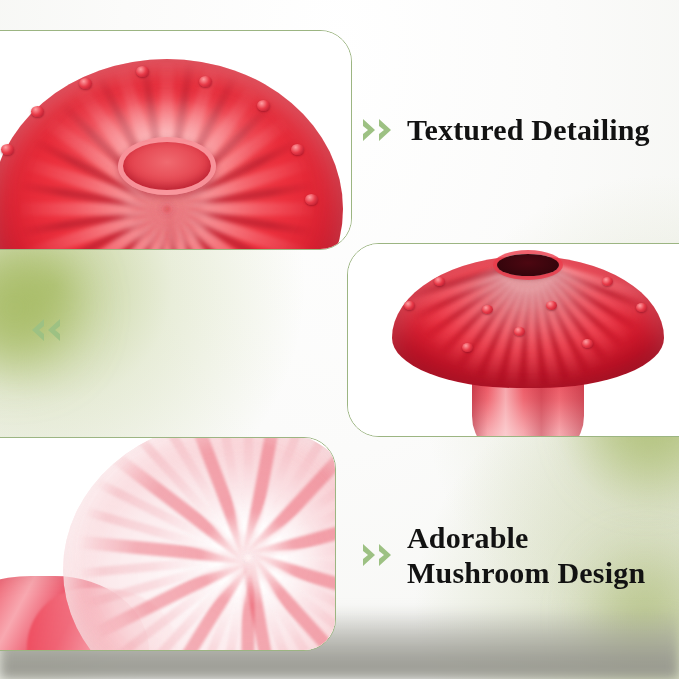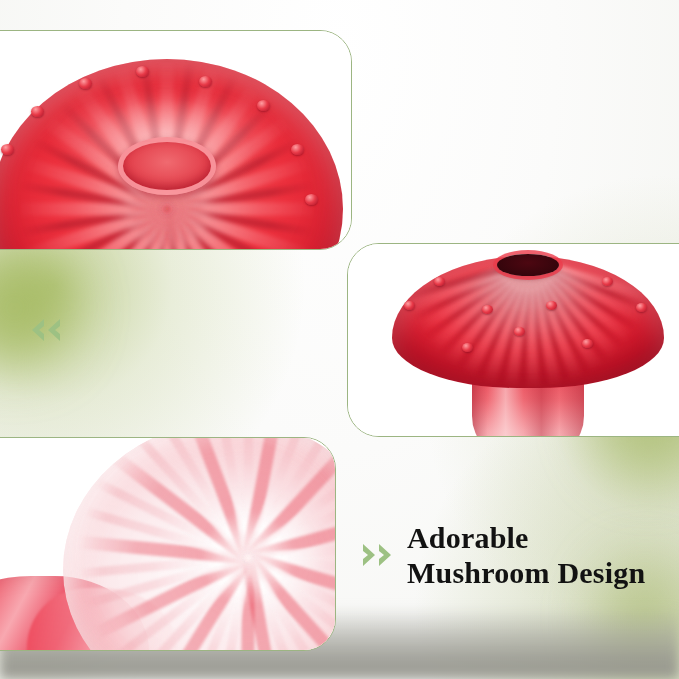--- a/index.html
+++ b/index.html
@@ -340,20 +340,31 @@
             <div class="brib" style="transform: translate(-50%, 0px) rotate(307.4deg);"></div>
             <div class="brib red" style="transform: translate(-50%, 0px) rotate(318deg);"></div>
             <div class="brib" style="transform: translate(-50%, 0px) rotate(328.6deg);"></div>
             <div class="brib" style="transform: translate(-50%, 0px) rotate(339.2deg);"></div>
             <div class="brib red" style="transform: translate(-50%, 0px) rotate(349.8deg);"></div>
           </div>
       </div>
     </div>
   </div>
 
+  <div class="caption" id="caption-textured">
+    <span class="chev">
+      <svg width="15" height="24" viewBox="0 0 15 24" aria-hidden="true">
+          <path d="M1 1 L13 12 L1 23 L1 16 L6 12 L1 8 Z" fill="#9dc183"></path>
+        </svg>
+      <svg width="15" height="24" viewBox="0 0 15 24" aria-hidden="true">
+          <path d="M1 1 L13 12 L1 23 L1 16 L6 12 L1 8 Z" fill="#9dc183"></path>
+        </svg>
+    </span>
+    <span class="cap-text">Textured Detailing</span>
+  </div>
 
   <div class="caption" id="caption-stable">
     <span class="chev">
       <svg width="15" height="24" viewBox="0 0 15 24" aria-hidden="true">
           <path d="M14 1 L2 12 L14 23 L14 16 L9 12 L14 8 Z" fill="#9dc183"></path>
         </svg>
       <svg width="15" height="24" viewBox="0 0 15 24" aria-hidden="true">
           <path d="M14 1 L2 12 L14 23 L14 16 L9 12 L14 8 Z" fill="#9dc183"></path>
         </svg>
     </span>

